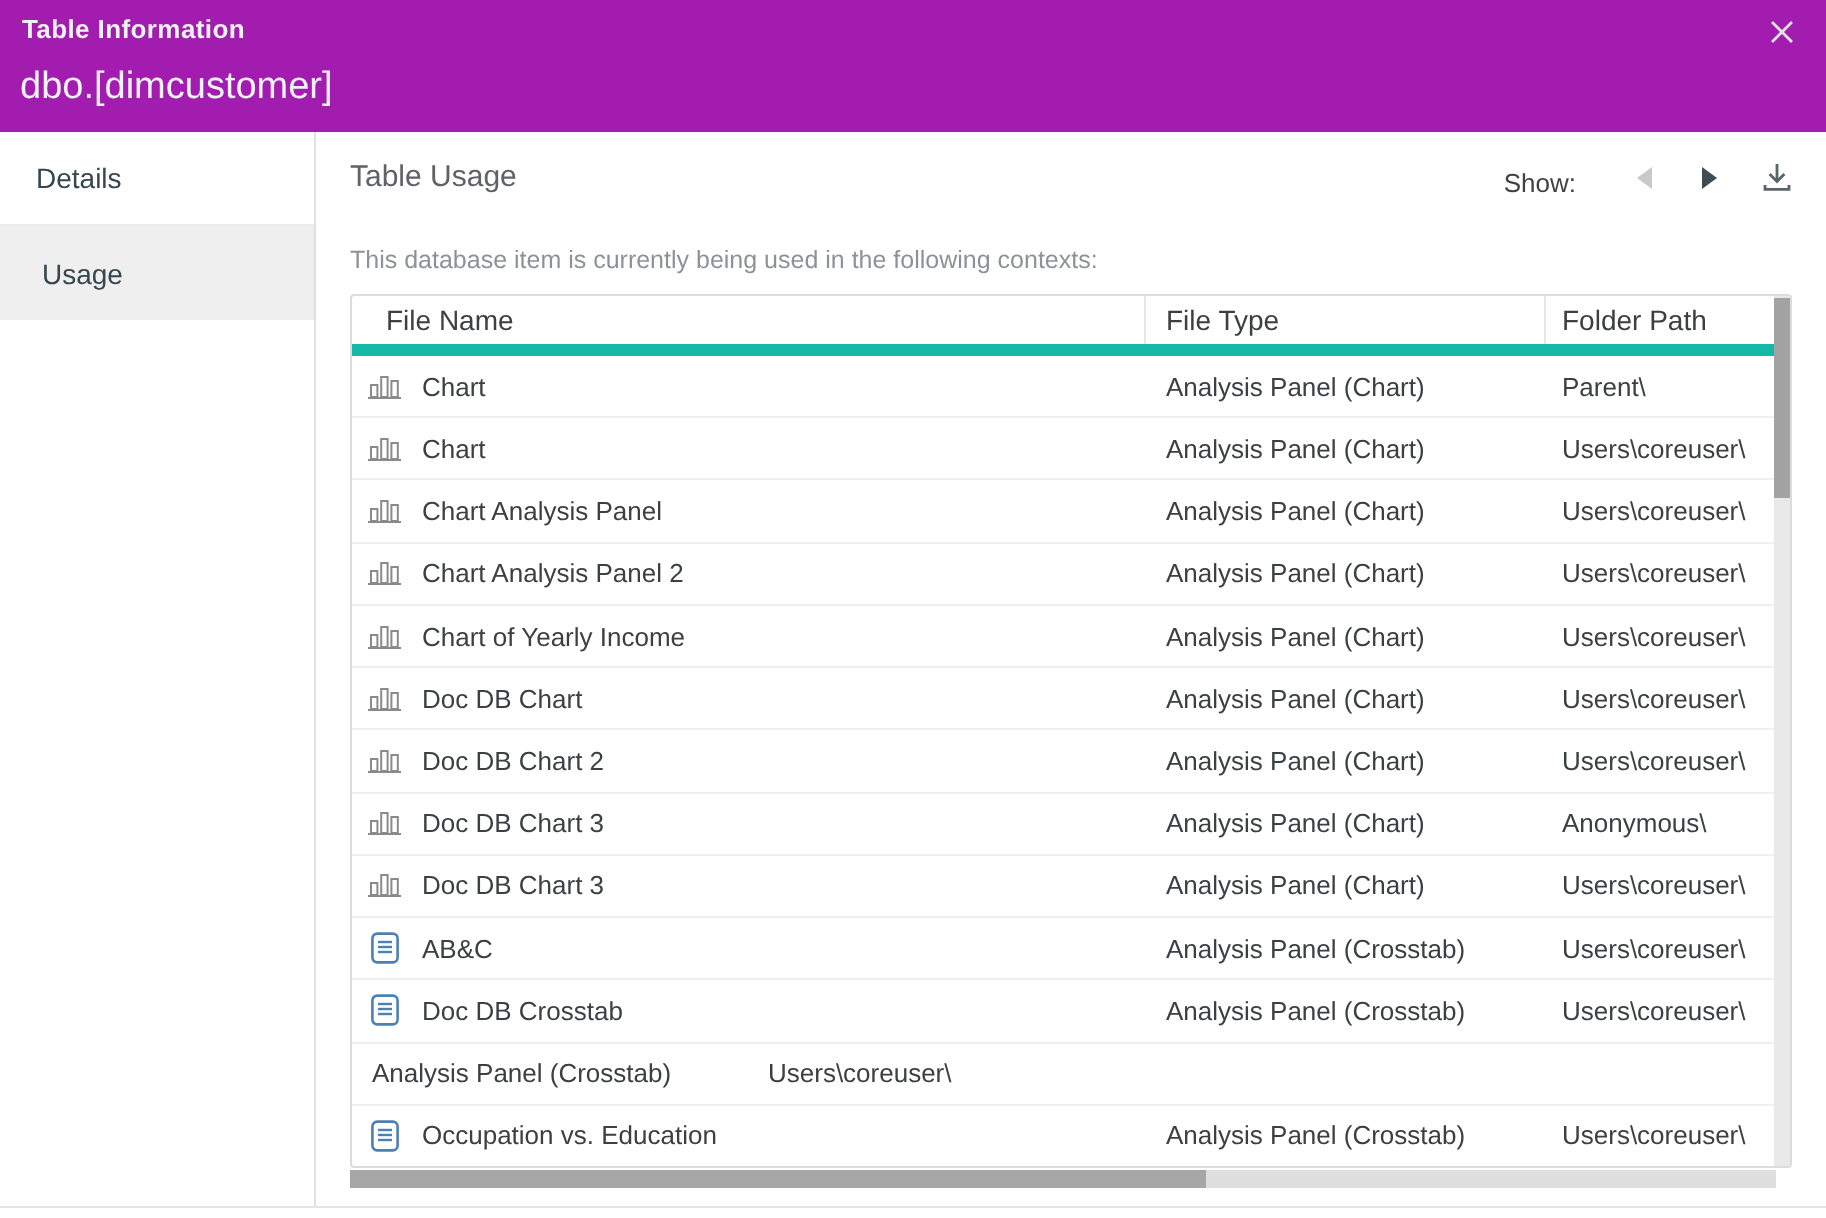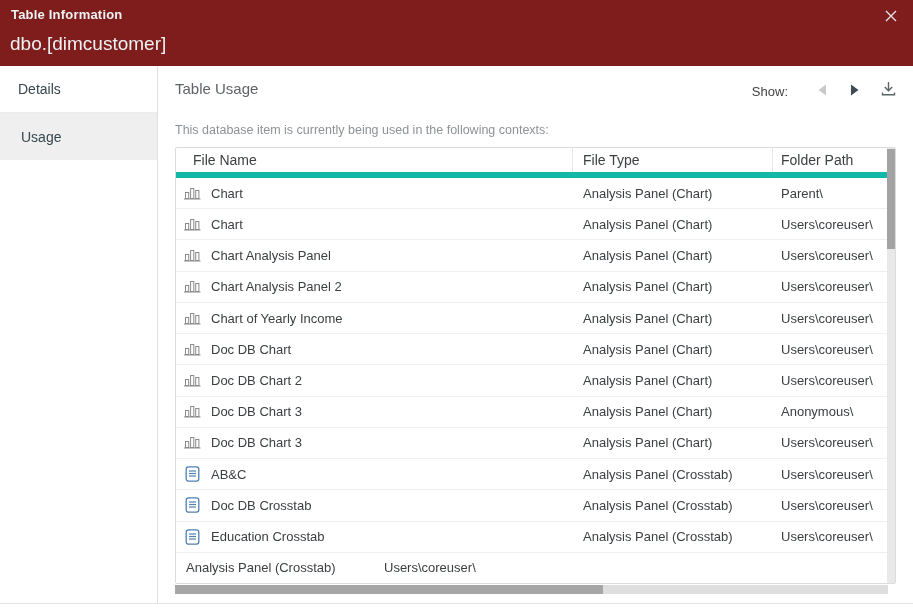--- a/index.html
+++ b/index.html
@@ -1,21 +1,21 @@
 <!DOCTYPE html>
 <html><head>
 <meta charset="utf-8">
 <style>
   * { margin:0; padding:0; box-sizing:border-box; }
   html,body { width:913px; height:609px; background:#ffffff;
     font-family:"Liberation Sans", sans-serif; }
   .dialog { position:relative; width:913px; height:609px; background:#fff; overflow:hidden; }
 
   
-  .titlebar { position:absolute; top:0; left:0; right:0; height:66px; background:#7f1d1d; }
+  .titlebar { position:absolute; top:0; left:0; right:0; height:66px; background:#a21caf; }
   .titlebar .t1 { position:absolute; left:11px; top:7px; font-size:13px; font-weight:bold;
     color:#eef2f2; letter-spacing:.2px; }
   .titlebar .t2 { position:absolute; left:10px; top:33px; font-size:19px; color:#eef2f2; }
   .close-btn { position:absolute; right:13px; top:9px; width:18px; height:18px; cursor:pointer;
     display:flex; align-items:center; justify-content:center; }
 
   
   .bodyarea { position:absolute; top:66px; left:0; width:913px; height:537px; display:flex; }
   .sidebar { width:158px; border-right:1px solid #e0e0e0; background:#fff; }
   .side-item { height:47px; display:flex; align-items:center; padding-left:18px;
@@ -303,36 +303,36 @@
                     <line x1="4" y1="10" x2="11" y2="10" stroke="#4d80b3" stroke-width="1.2"></line>
                   </svg>
                 </span>
       <span>Doc DB Crosstab</span>
     </div>
     <div class="td-type">Analysis Panel (Crosstab)</div>
     <div class="td-path">Users\coreuser\</div>
   </div>
 
   <div class="tr">
+    <div class="td-type">Analysis Panel (Crosstab)</div>
+    <div class="td-path">Users\coreuser\</div>
+  </div>
+
+  <div class="tr">
     <div class="td-name">
       <span class="icon-slot">
                   <svg width="15" height="16" viewBox="0 0 15 16">
                     <rect x="1.2" y="0.8" width="12.6" height="14.4" rx="2.4" fill="#fff" stroke="#4d80b3" stroke-width="1.3"></rect>
                     <line x1="4" y1="5" x2="11" y2="5" stroke="#4d80b3" stroke-width="1.2"></line>
                     <line x1="4" y1="7.5" x2="11" y2="7.5" stroke="#4d80b3" stroke-width="1.2"></line>
                     <line x1="4" y1="10" x2="11" y2="10" stroke="#4d80b3" stroke-width="1.2"></line>
                   </svg>
                 </span>
-      <span>Education Crosstab</span>
-    </div>
-    <div class="td-type">Analysis Panel (Crosstab)</div>
-    <div class="td-path">Users\coreuser\</div>
-  </div>
-
-  <div class="tr">
+      <span>Occupation vs. Education</span>
+    </div>
     <div class="td-type">Analysis Panel (Crosstab)</div>
     <div class="td-path">Users\coreuser\</div>
   </div>
 </div>
         <div class="vscroll">
           <div class="vthumb"></div>
         </div>
       </div>
 
       <div class="hscroll">

